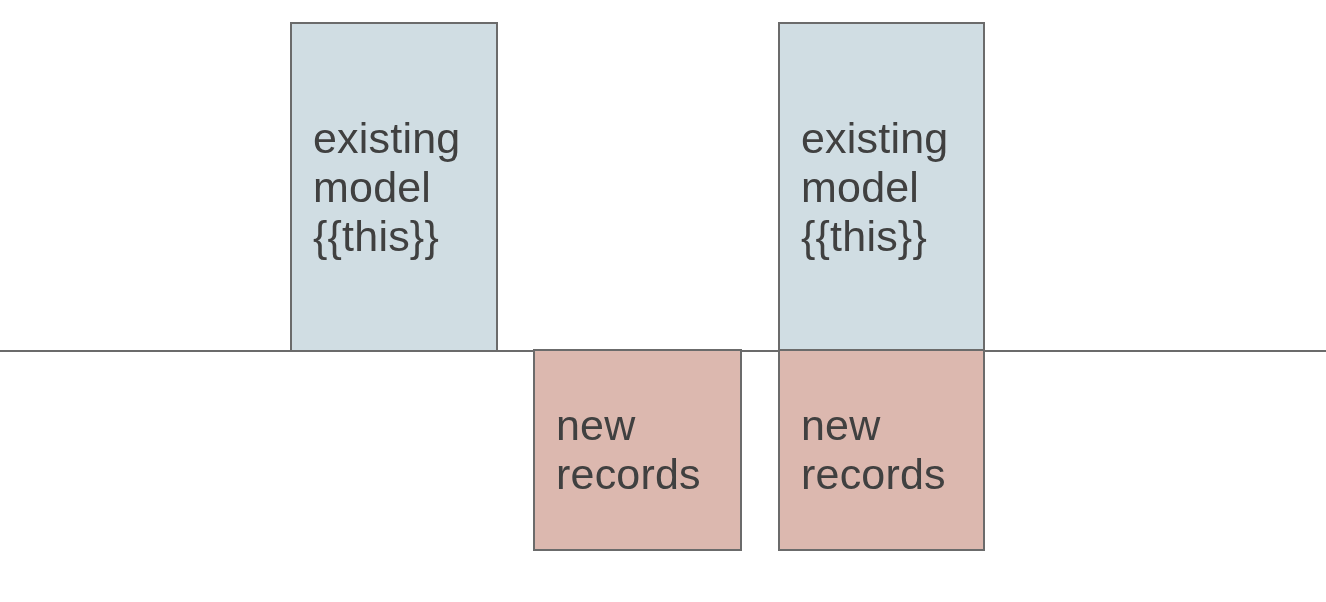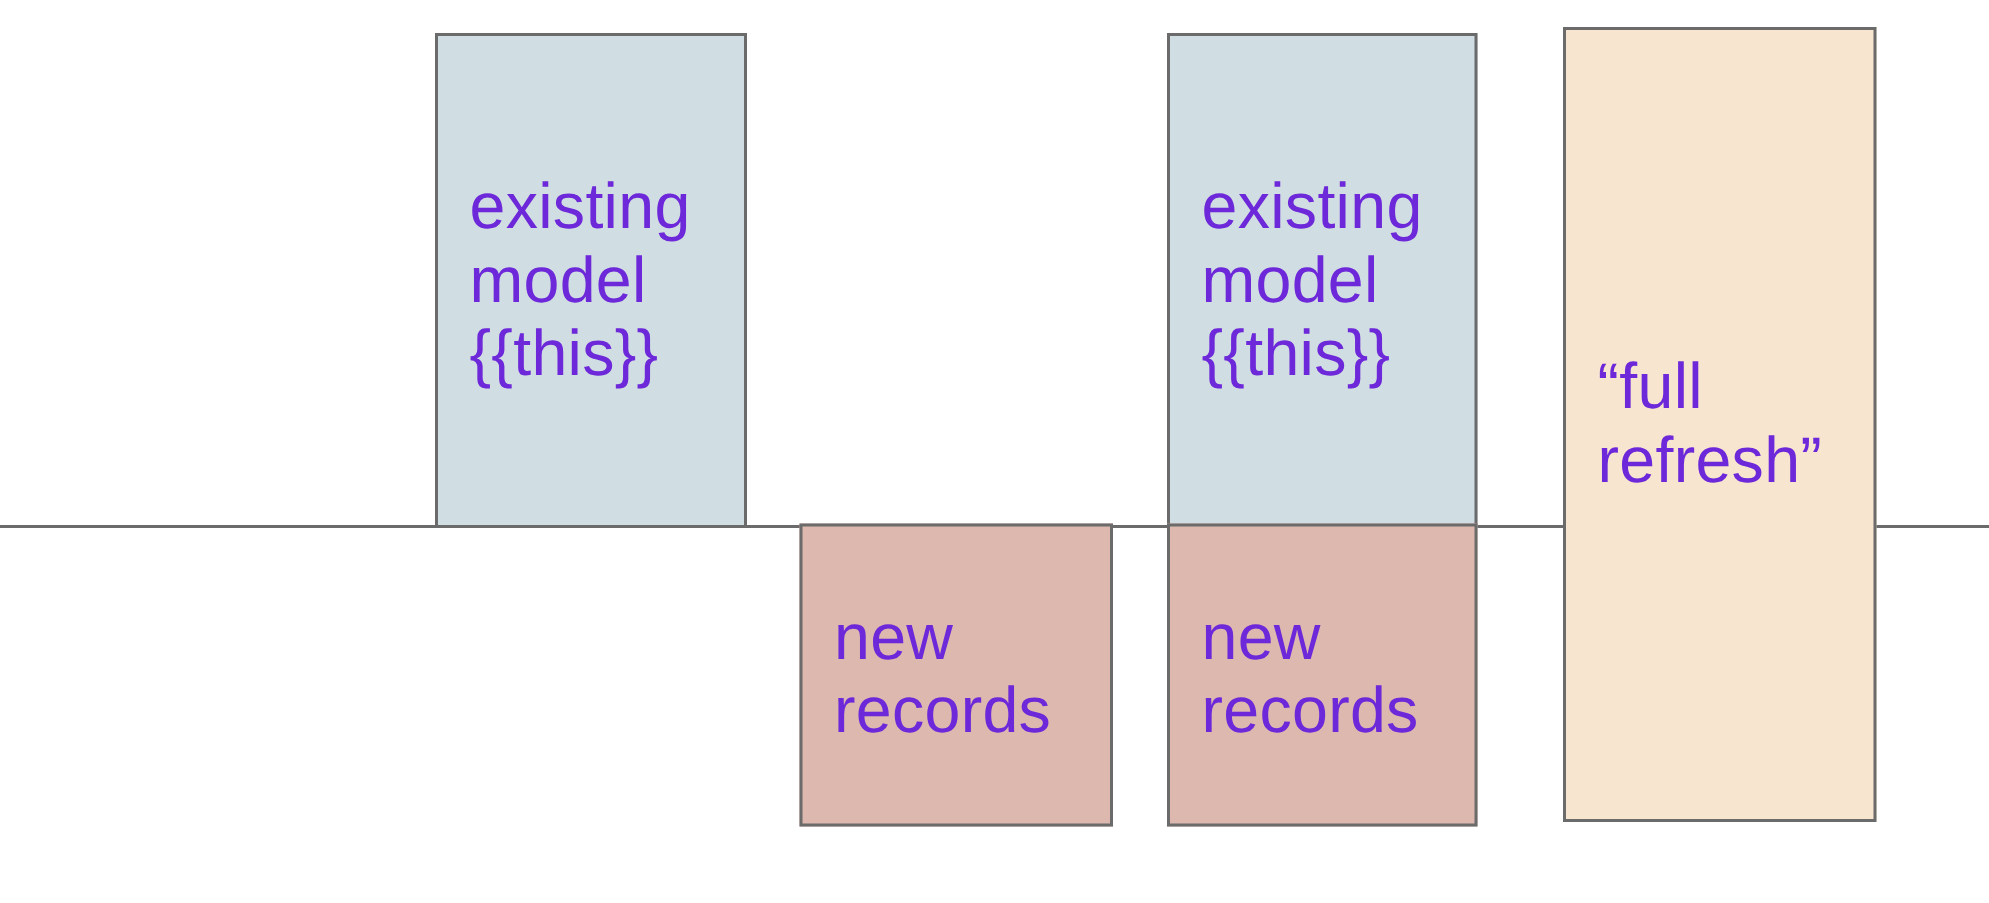--- a/index.html
+++ b/index.html
@@ -31,21 +31,21 @@
     display: flex;
     align-items: center;
     z-index: 3;
   }
   .box .label {
     display: block;
     padding-left: 21px;
     padding-right: 6px;
     font-size: 43px;
     line-height: 49px;
-    color: #6d28d9;
+    color: #404040;
     white-space: pre-line;
     letter-spacing: 0.2px;
   }
   
   .box-source          { left: 35px;   top: 19px;  width: 211px; height: 530px; z-index: 1; }
   .box-existing-1      { left: 290px;  top: 22px;  width: 208px; height: 330px; }
   .box-new-records-1   { left: 533px;  top: 349px; width: 209px; height: 202px; }
   .box-existing-2      { left: 778px;  top: 22px;  width: 207px; height: 330px; }
   .box-new-records-2   { left: 778px;  top: 349px; width: 207px; height: 202px; }
   .box-full-refresh    { left: 1042px; top: 18px;  width: 209px; height: 530px; }
@@ -73,18 +73,14 @@
     <span class="label">existing
 model
 {{this}}</span>
   </div>
 
   <div class="box box-new-records-2" style="background: rgb(220, 184, 175);">
     <span class="label">new
 records</span>
   </div>
 
-  <div class="box box-full-refresh" style="background: rgb(248, 229, 207);">
-    <span class="label">“full
-refresh”</span>
-  </div>
 
 </div>
 
 </body></html>

